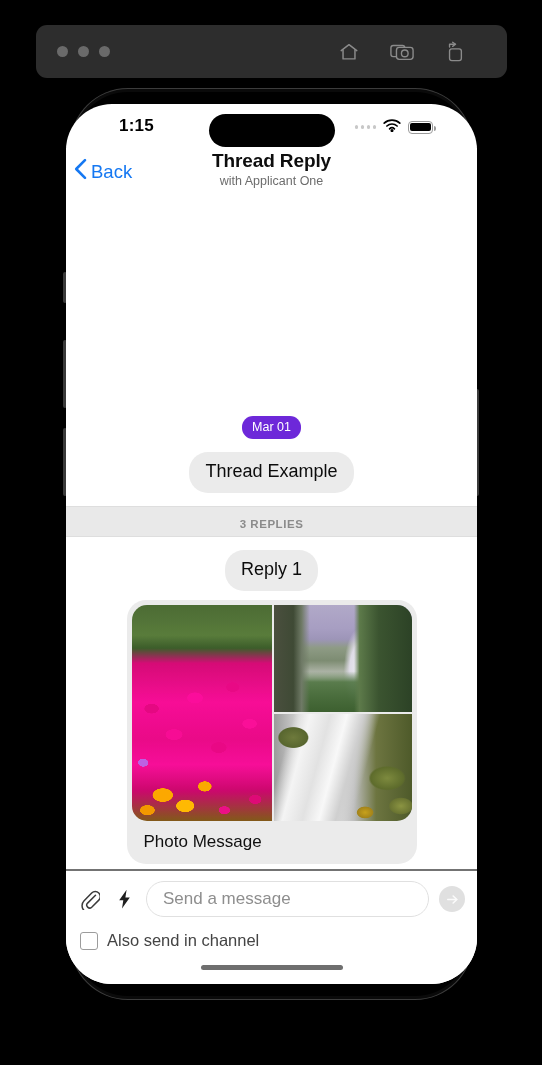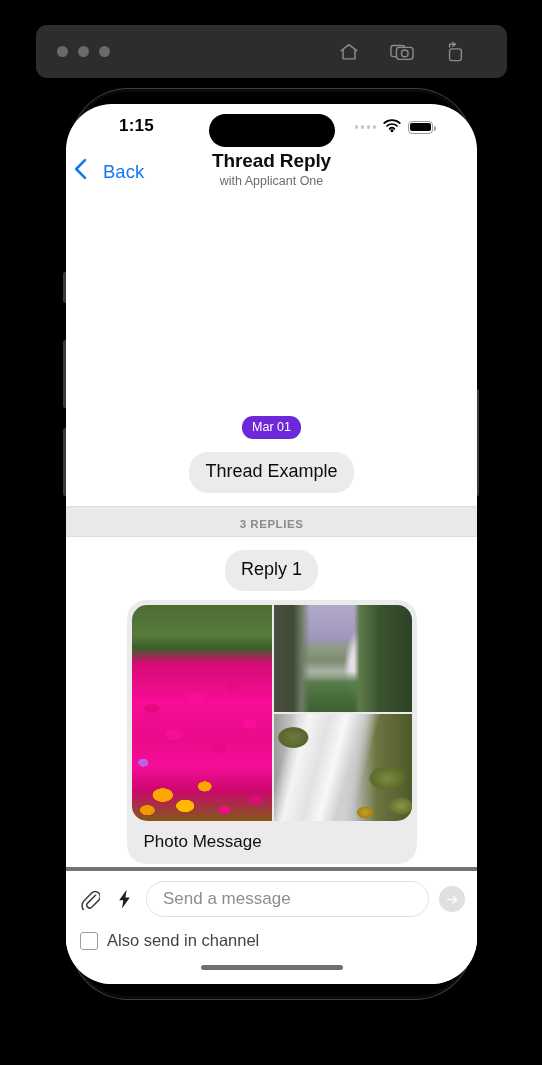--- a/index.html
+++ b/index.html
@@ -88,21 +88,21 @@
   
   .navbar {
     flex: 0 0 auto; position: relative; height: 46px;
     display: flex; align-items: center; justify-content: center;
     background: #fff;
   }
   .back-btn {
     position: absolute; left: 8px; top: 50%; transform: translateY(-50%);
     display: flex; align-items: center; gap: 4px; cursor: pointer;
   }
-  .back-label { font-size: 18.5px; color: #1578f2; margin-left: 12px; }
+  .back-label { font-size: 18.5px; color: #1578f2; }
   .nav-titles { text-align: center; line-height: 1.1; margin-top: -2px; }
   .nav-title { font-size: 19px; font-weight: bold; color: #0d0d0d; letter-spacing: -.1px; }
   .nav-sub { font-size: 12.5px; color: #6d6d6d; margin-top: 3px; }
 
   
   .msglist { flex: 1 1 auto; background: #fff; position: relative; overflow: hidden; }
   .row { display: flex; padding: 0 10px; }
   .row.right { justify-content: center; }
   .row.center { justify-content: center; }
 
@@ -178,21 +178,21 @@
       radial-gradient(ellipse 30px 20px at 82% 60%, #7d8a3e 0%, #5e6c2c 55%, transparent 62%),
       radial-gradient(ellipse 20px 14px at 92% 86%, #8b9442 0%, #6a7432 55%, transparent 62%),
       radial-gradient(ellipse 14px 10px at 66% 92%, #c7a11d 0%, #a4841a 55%, transparent 62%),
       linear-gradient(105deg, transparent 12%, #f4f4f4 22%, #e2e2e2 34%, #f8f8f8 44%, #cfcfcf 54%, transparent 64%),
       linear-gradient(to right, #9a9a9a 0%, #d4d4d4 18%, #efefef 40%, #bdbdbd 58%, #6d7540 74%, #4e5a2a 100%);
   }
 
   
   .composer {
     flex: 0 0 auto; background: #fff;
-    border-top: 4px solid #737373;
+    border-top: 2px solid #737373;
     padding: 10px 12px 0;
   }
   .composer-row { display: flex; align-items: center; gap: 10px; }
   .icon-btn { width: 24px; height: 26px; display: flex; align-items: center; justify-content: center; cursor: pointer; }
   .msg-input {
     flex: 1 1 auto; height: 36px;
     border: 1px solid #e0e0e0; border-radius: 18px;
     background: #fff; padding: 0 16px;
     font-size: 17px; color: #151515;
     font-family: "Liberation Sans", sans-serif;

